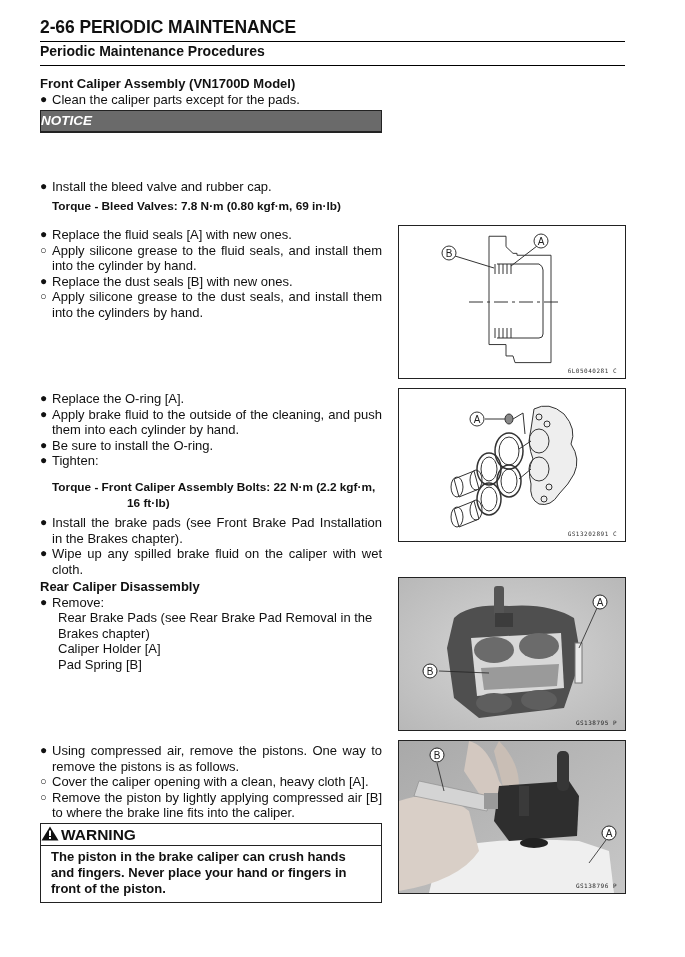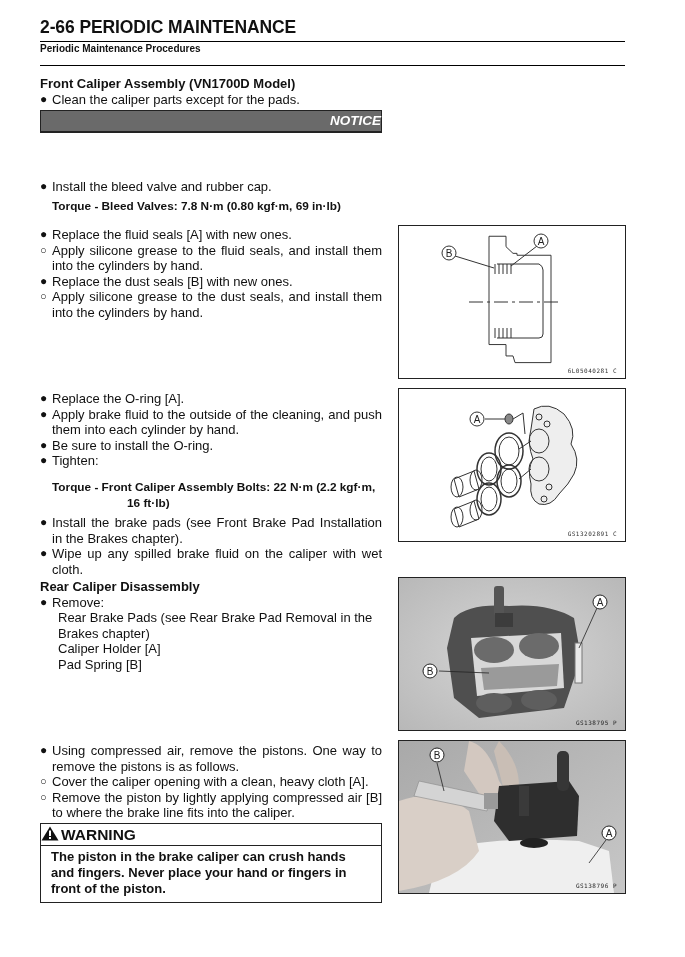--- a/index.html
+++ b/index.html
@@ -1,33 +1,33 @@
 <!DOCTYPE html>
 <html><head>
 <meta charset="utf-8">
 <style>
   html, body { margin: 0; padding: 0; background: #ffffff; }
   body { width: 685px; height: 957px; position: relative; overflow: hidden;
          font-family: "Liberation Sans", sans-serif; color: #111; }
   .abs { position: absolute; }
   .page-title { left: 40px; top: 17px; font-size: 17.5px; font-weight: bold; letter-spacing: -0.1px; }
   .rule { left: 40px; width: 585px; height: 1px; background: #000; }
-  .section-title { left: 40px; top: 43px; font-size: 10px; font-weight: bold; }
+  .section-title { left: 40px; top: 43px; font-size: 14px; font-weight: bold; }
   .col { left: 40px; width: 342px; font-size: 13px; line-height: 15.6px; }
   .h { font-weight: bold; font-size: 13px; }
   .item { position: relative; padding-left: 12px; }
   .item .mk { position: absolute; left: 0; top: 0; font-size: 12px; }
   .item .mk.open { font-size: 11px; }
   .just { text-align: justify; }
   .torque { font-weight: bold; font-size: 11.8px; padding-left: 12px; margin-top: 4px; }
   .torque .cont { padding-left: 75px; }
   .sub { padding-left: 18px; }
   .notice { border: 1px solid #222; width: 340px; }
   .notice .head { background: #6a6a6a; color: #fff; font-weight: bold; font-style: italic;
-                  text-align: right; font-size: 13.5px; height: 20px; line-height: 20px; border-bottom: 1px solid #222; }
+                  text-align: left; font-size: 13.5px; height: 20px; line-height: 20px; border-bottom: 1px solid #222; }
   .notice .body { font-weight: bold; font-size: 13px; padding: 5px 10px 4px 10px; line-height: 16px; text-align: justify; }
   .warning { border: 1px solid #222; width: 340px; }
   .warning .head { text-align: left; font-weight: bold; font-size: 15.5px; height: 21px; line-height: 21px; border-bottom: 1px solid #222; }
   .warning .head .tri { display: inline-block; vertical-align: -1px; margin-right: 2px; }
   .warning .body { font-weight: bold; font-size: 13px; padding: 3px 10px 5px 10px; line-height: 16px; }
   .fig { border: 1px solid #222; background: #fff; overflow: hidden; }
   .fig svg { display: block; }
   .fig .code { position: absolute; right: 8px; bottom: 4px; font-family: "DejaVu Sans Mono", monospace; font-size: 6px; color: #333; letter-spacing: 0.5px; }
   .fig.photo .code { color: #222; }
 </style>
@@ -54,21 +54,21 @@
 <div class="abs col" style="top:179px">
   <div class="item">
     <span class="mk">●</span>
     <span>Install the bleed valve and rubber cap.</span>
   </div>
   <div class="torque">Torque - Bleed Valves: 7.8 N·m (0.80 kgf·m, 69 in·lb)</div>
 </div>
 
 <div class="abs col just" style="top:227px">
   <div class="item"><span class="mk">●</span><span>Replace the fluid seals [A] with new ones.</span></div>
-  <div class="item"><span class="mk open">○</span><span>Apply silicone grease to the fluid seals, and install them into the cylinders by hand.</span></div>
+  <div class="item"><span class="mk open">○</span><span>Apply silicone grease to the fluid seals, and install them into the cylinder by hand.</span></div>
   <div class="item"><span class="mk">●</span><span>Replace the dust seals [B] with new ones.</span></div>
   <div class="item"><span class="mk open">○</span><span>Apply silicone grease to the dust seals, and install them into the cylinders by hand.</span></div>
 </div>
 
 <div class="abs fig" style="left:398px; top:225px; width:226px; height:152px">
   <svg width="226" height="152" viewBox="0 0 226 152">
     <g fill="none" stroke="#333" stroke-width="1">
       <path d="M90 15 L107 15 L107 26 L114 33 L118 33 L118 35 L152 35 L152 148 L118 148 L116 148 L114 141 L107 141 L107 129 L90 129 Z" transform="translate(0,-4) scale(1,0.95)"></path>
       <path d="M98 38 L140 38 Q144 40 144 44 L144 108 Q144 112 140 112 L98 112"></path>
       <line x1="96" y1="38" x2="96" y2="48"></line>

